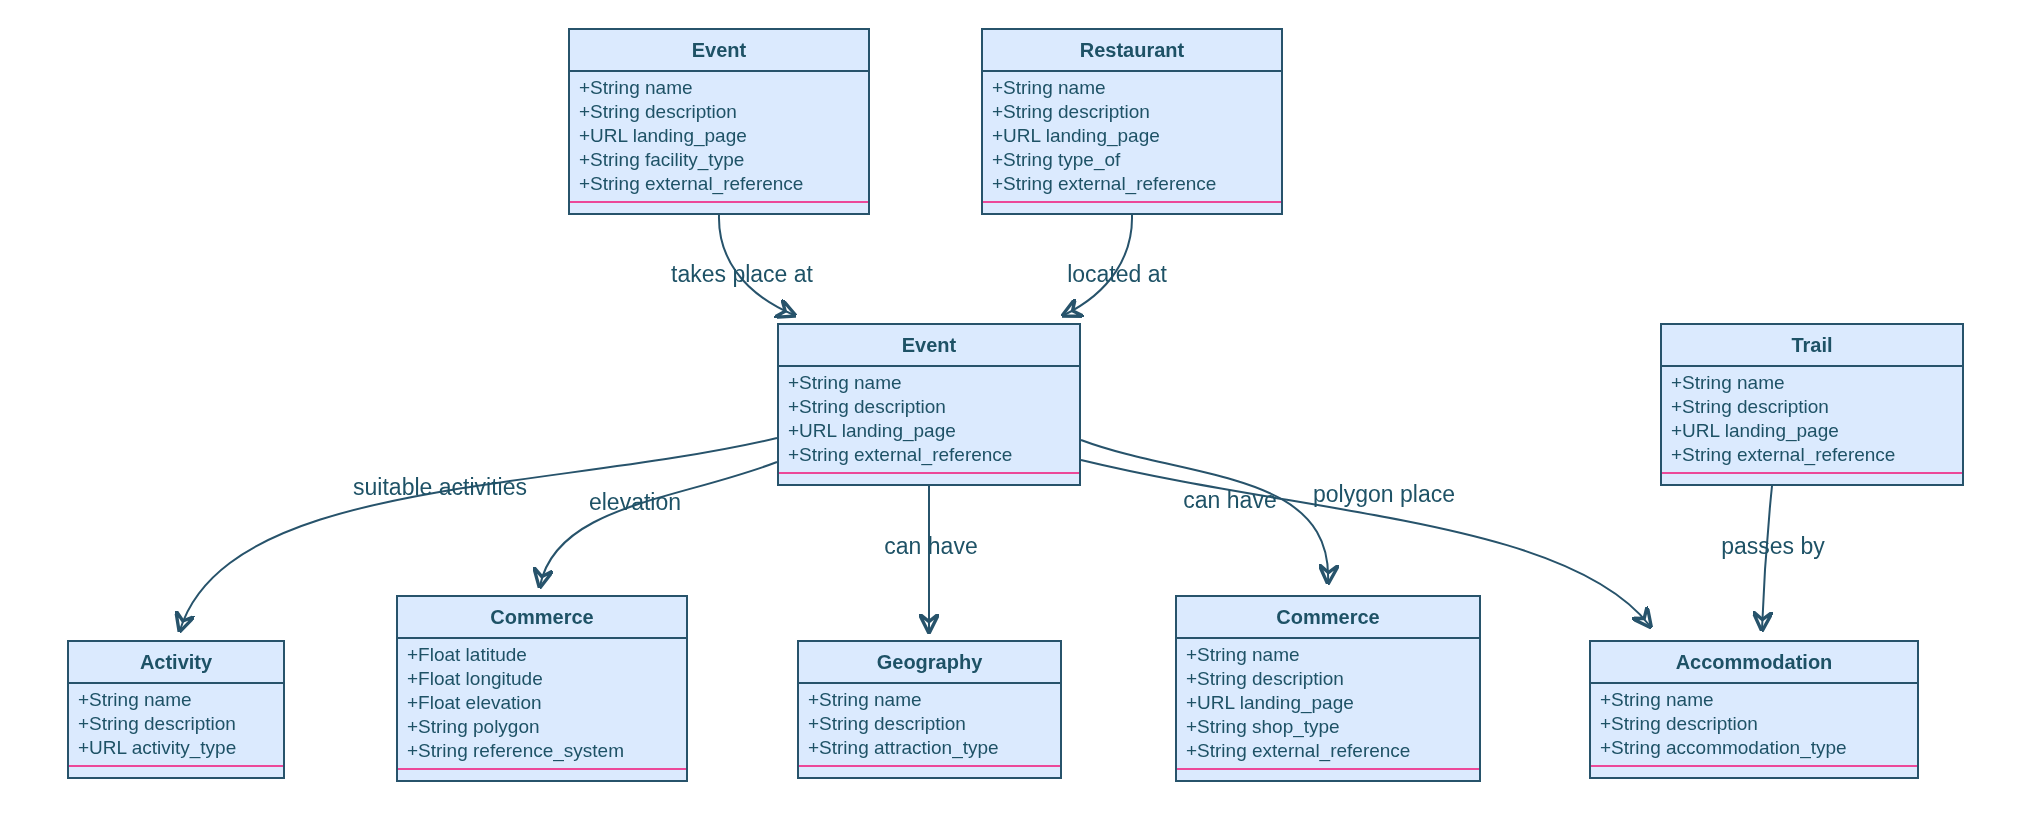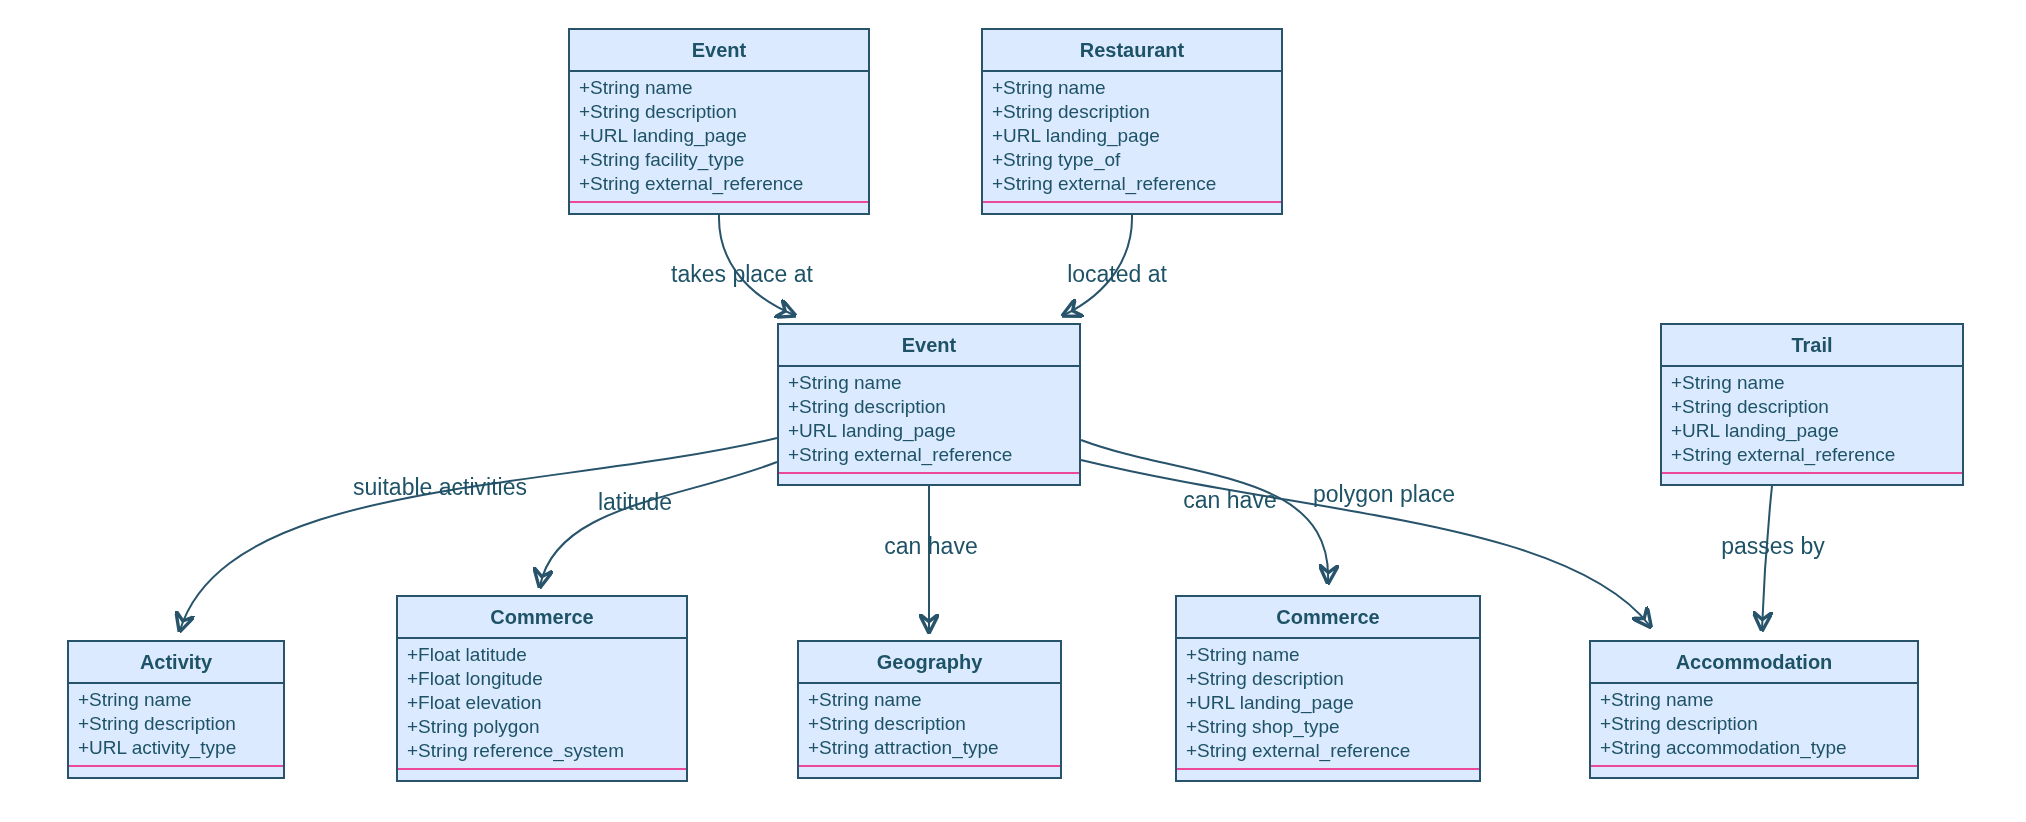--- a/index.html
+++ b/index.html
@@ -173,19 +173,19 @@
       <div>+String name</div>
       <div>+String description</div>
       <div>+String accommodation_type</div>
     </div>
     <div class="uml-methods"></div>
   </div>
 
   <div class="edge-label" style="left:714px;top:274px">takes place at</div>
   <div class="edge-label" style="left:1089px;top:274px">located at</div>
   <div class="edge-label" style="left:412px;top:487px">suitable activities</div>
-  <div class="edge-label" style="left:607px;top:502px">latitude</div>
+  <div class="edge-label" style="left:607px;top:502px">elevation</div>
   <div class="edge-label" style="left:903px;top:546px">can have</div>
   <div class="edge-label" style="left:1202px;top:500px">can have</div>
   <div class="edge-label" style="left:1356px;top:494px">polygon place</div>
   <div class="edge-label" style="left:1745px;top:546px">passes by</div>
 
 </div>
 
 </body></html>

